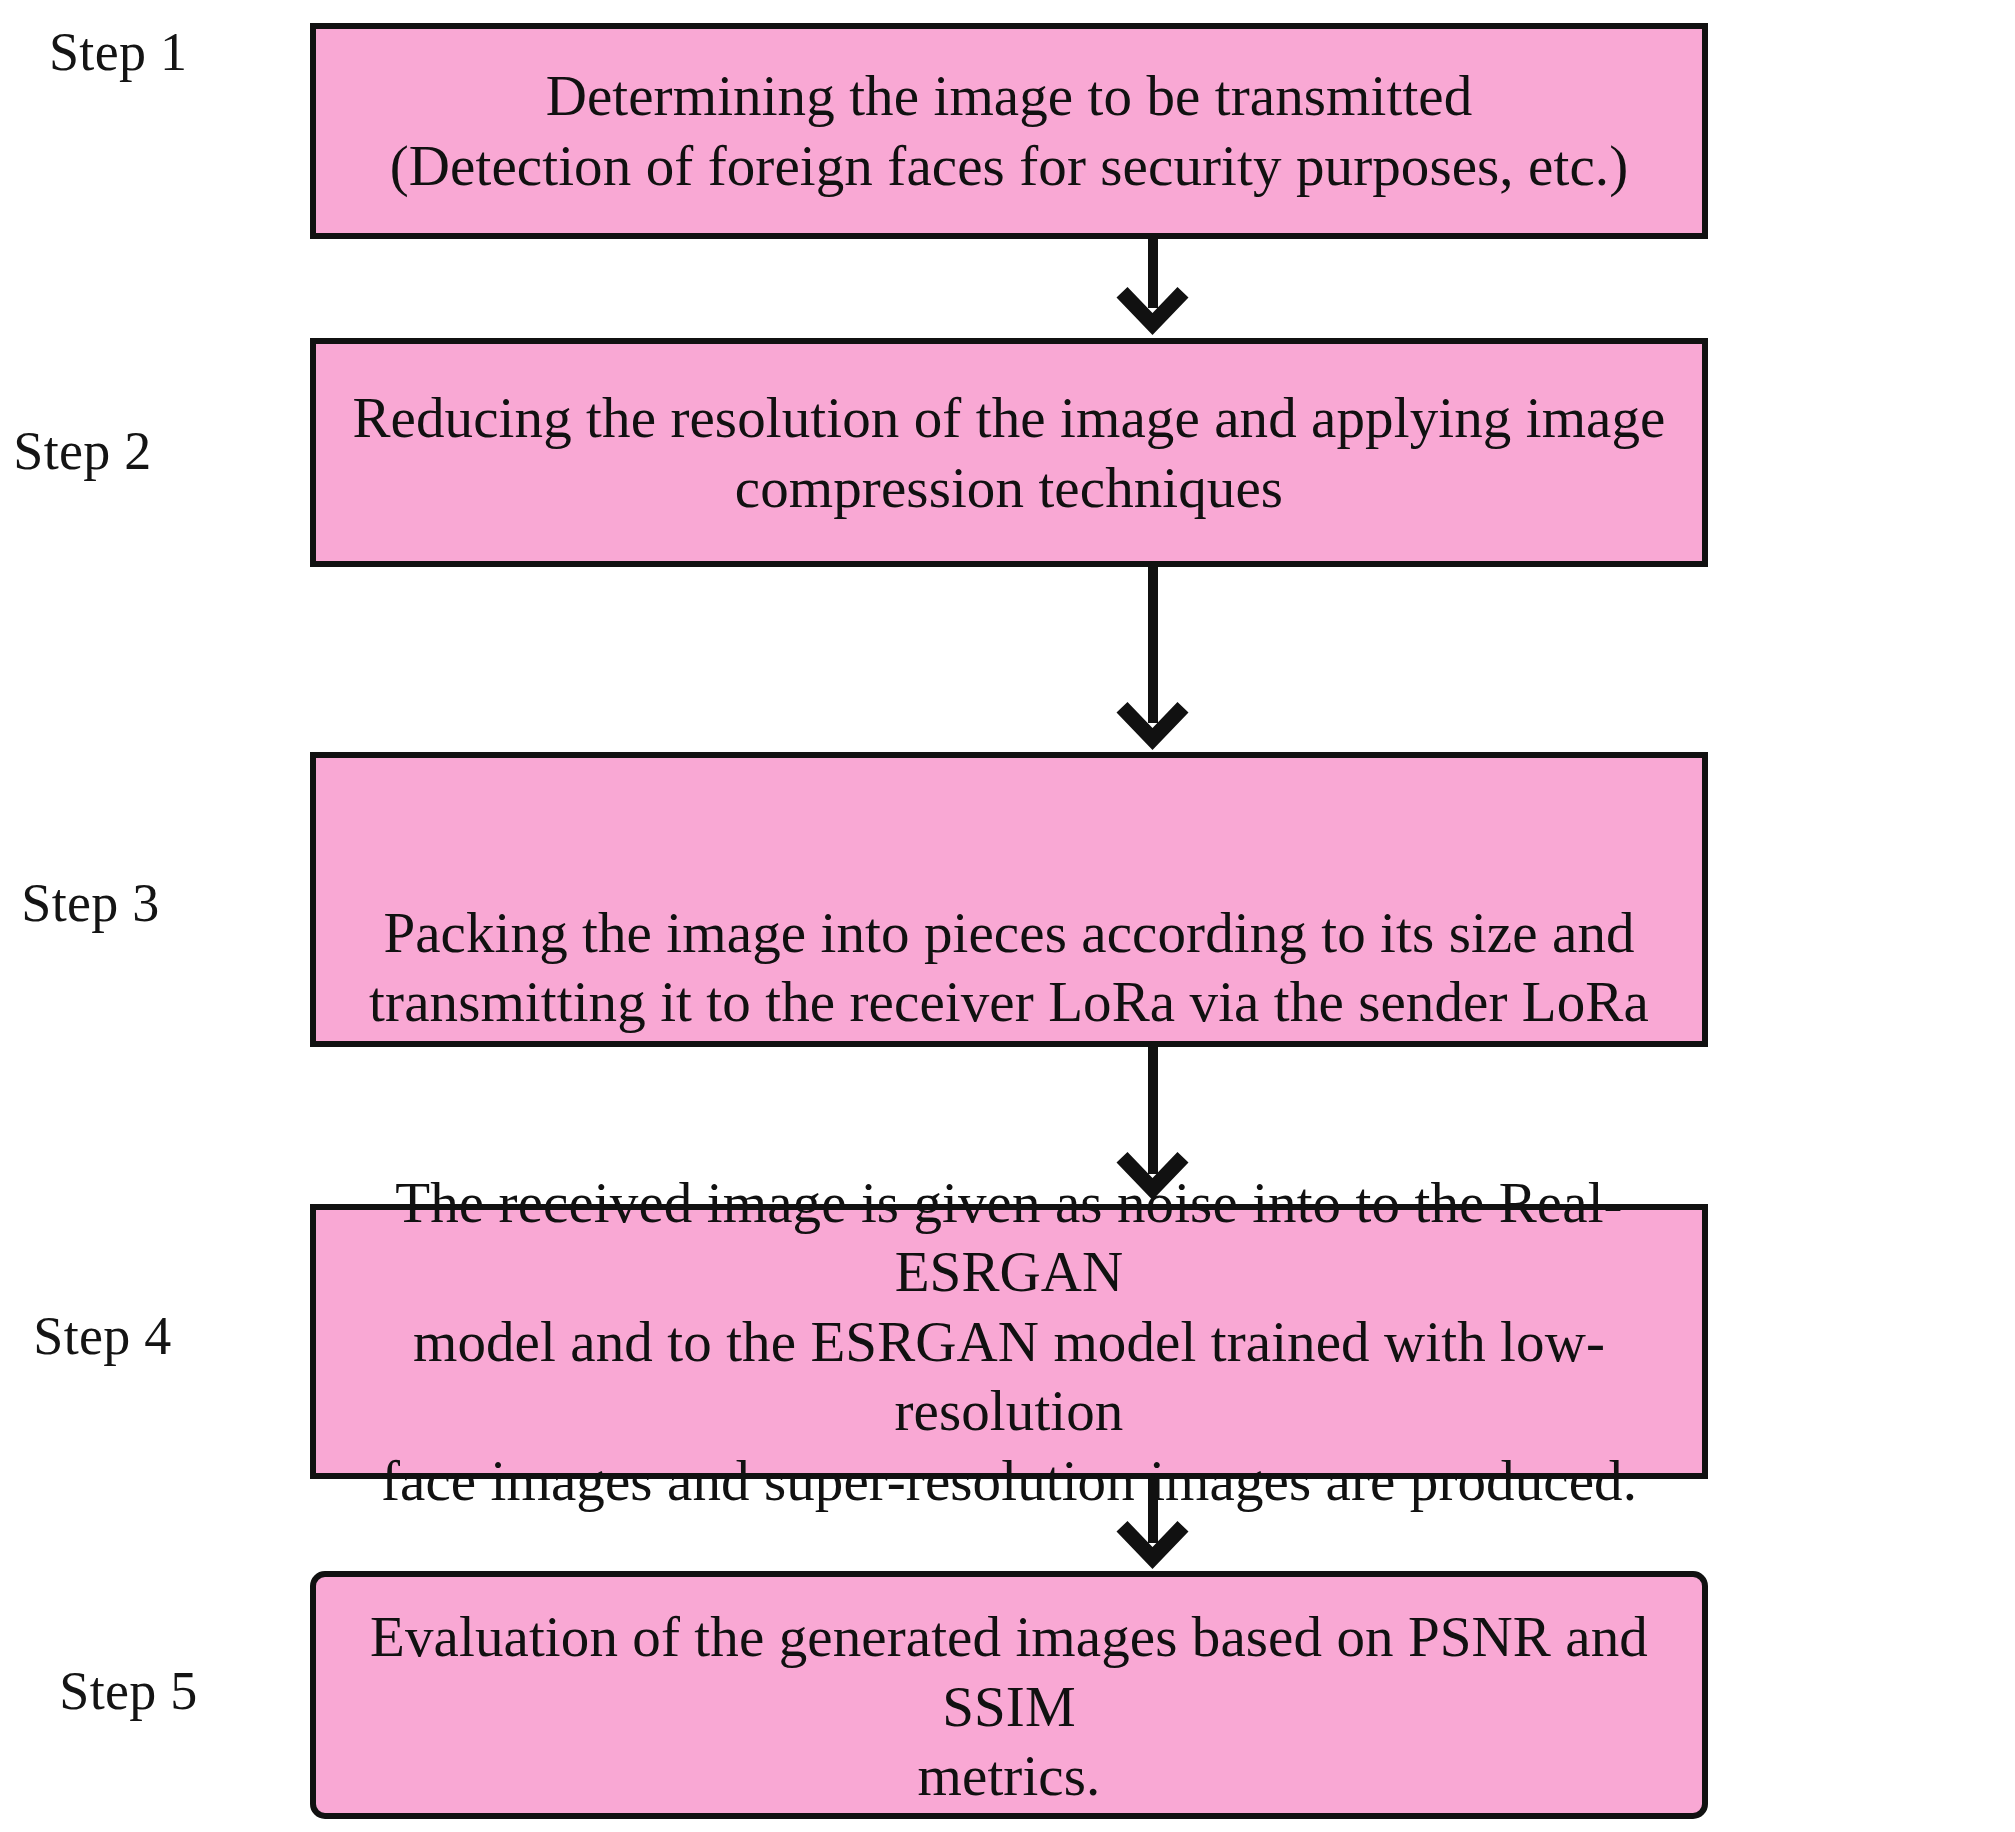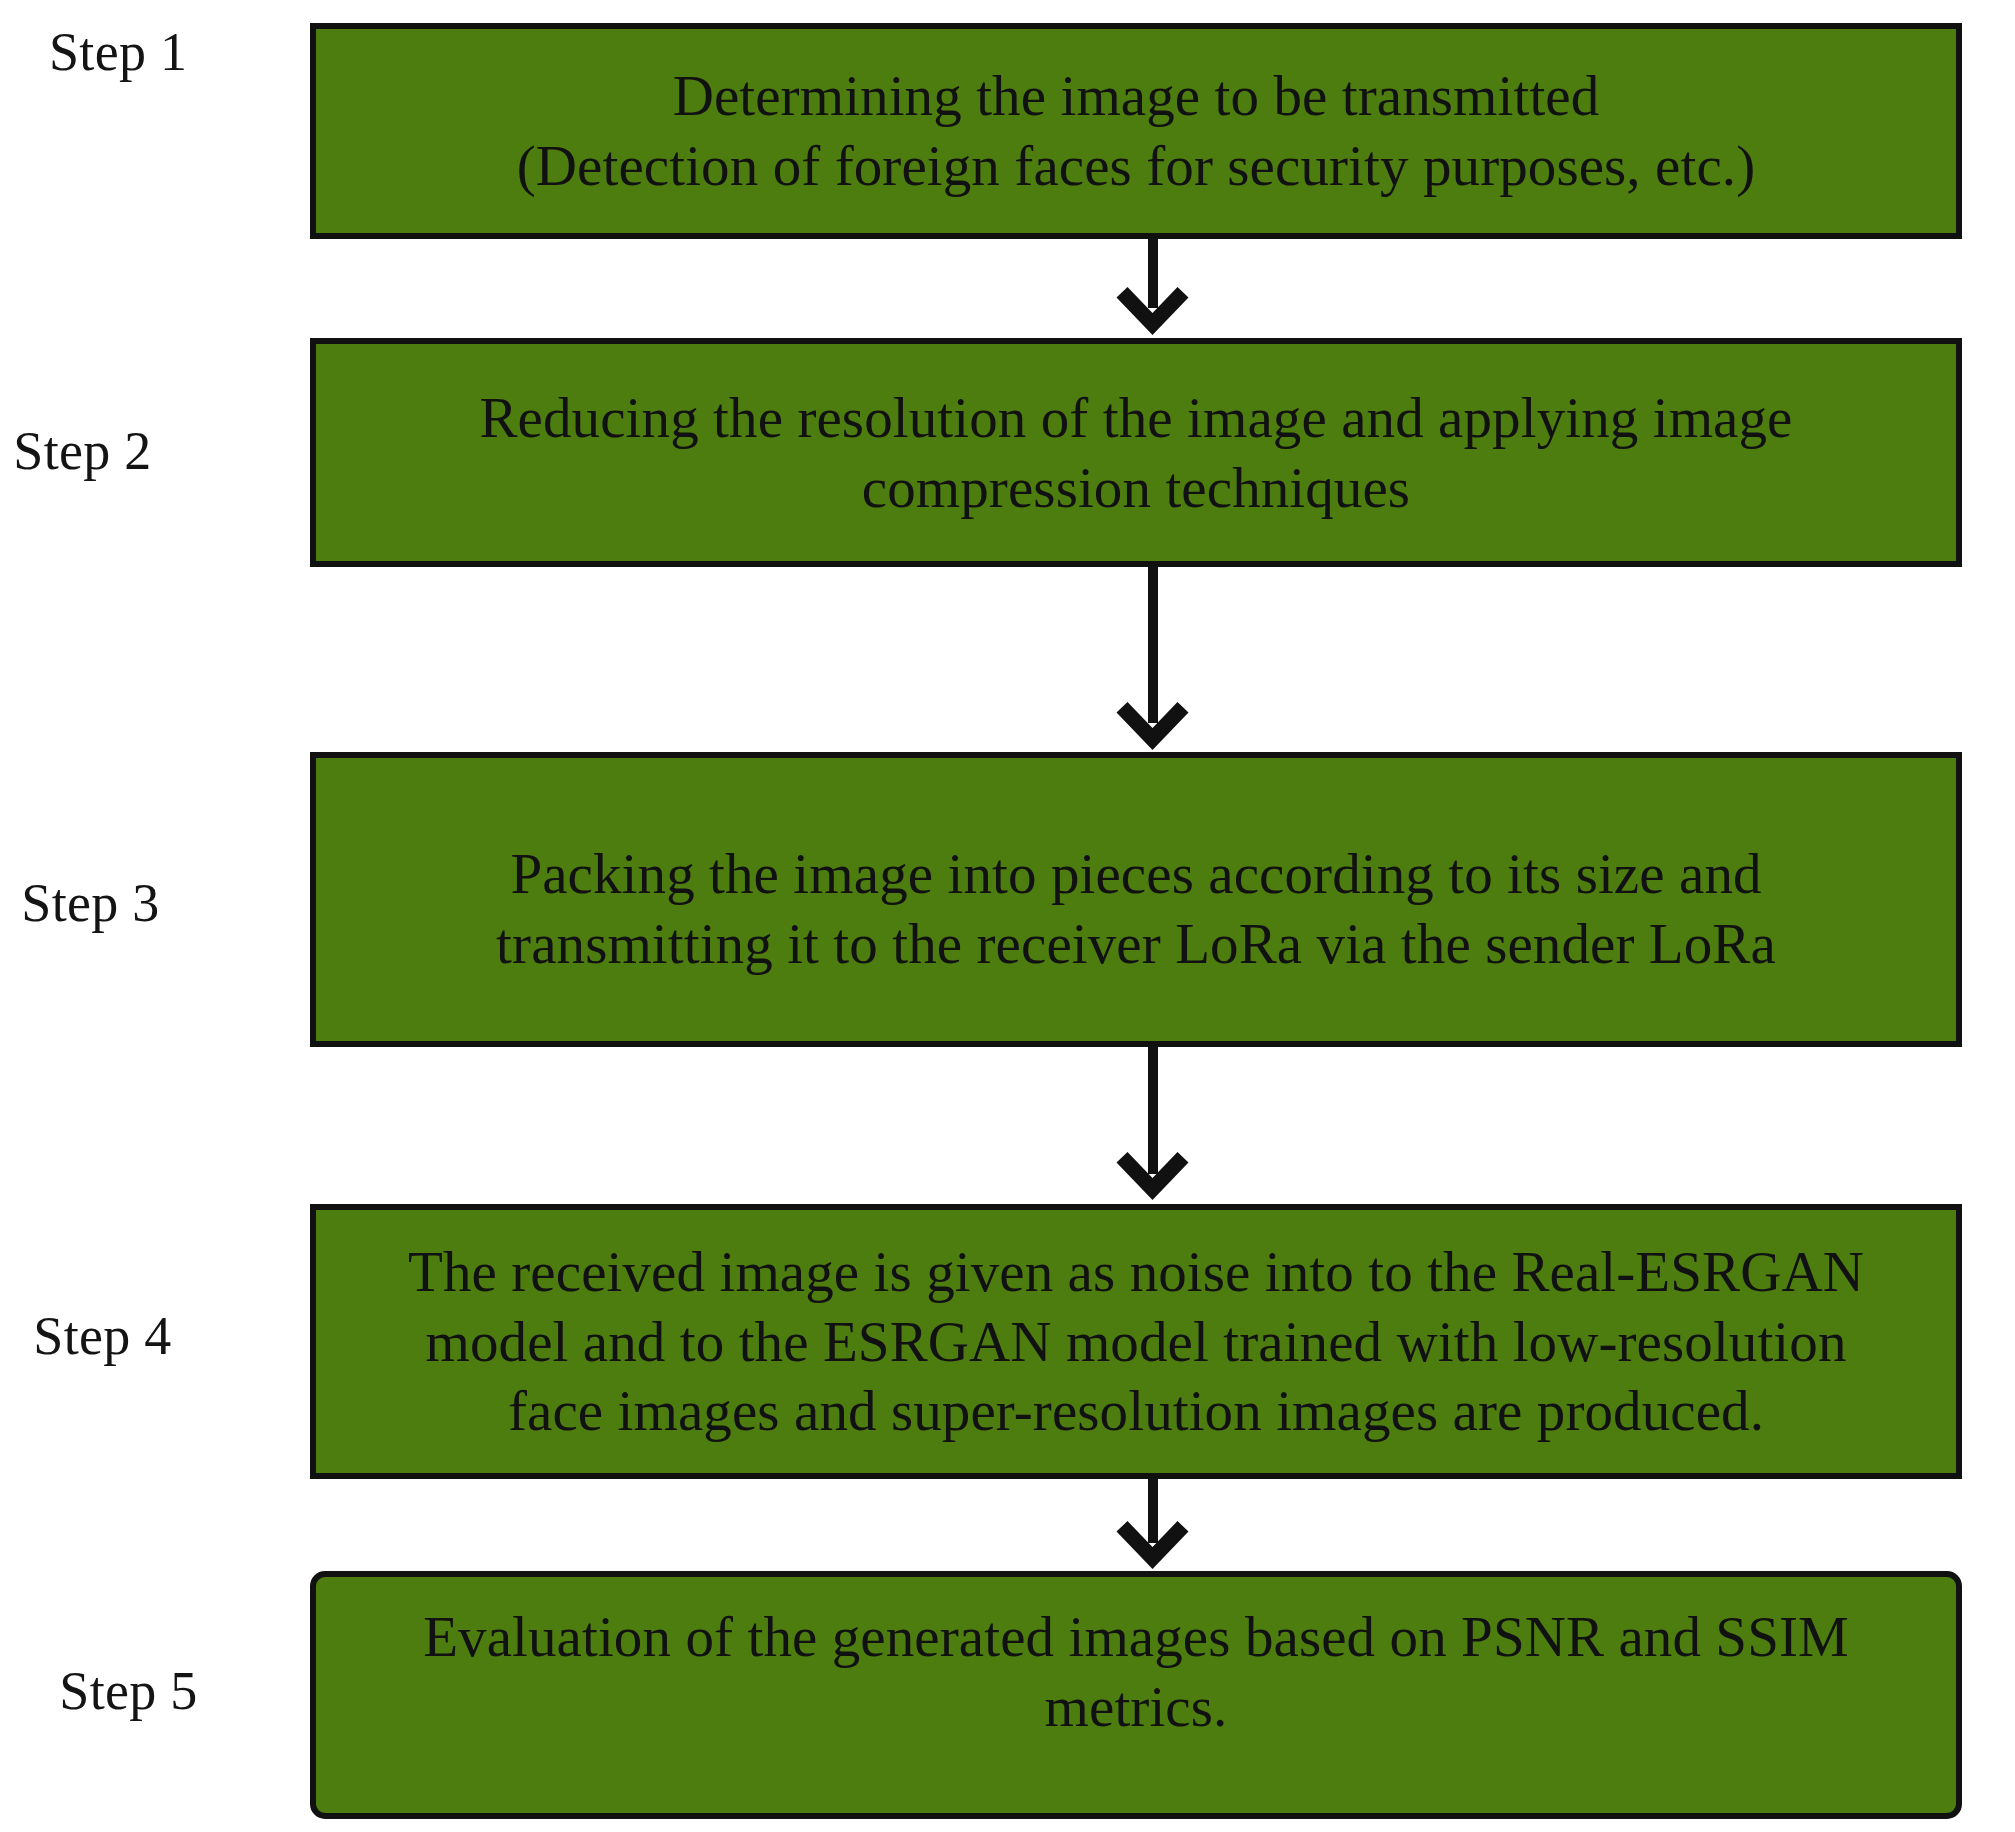--- a/index.html
+++ b/index.html
@@ -24,24 +24,24 @@
     font-family: "Liberation Serif", "DejaVu Serif", serif;
     font-size: 54px;
     line-height: 1;
     color: #141414;
     white-space: nowrap;
     letter-spacing: 0.3px;
   }
   .flow-box {
     position: absolute;
     left: 310px;
-    width: 1652px;
+    width: 1398px;
     box-sizing: border-box;
     border: 6px solid #111111;
-    background: #4d7c0f;
+    background: #f9a8d4;
     display: flex;
     align-items: center;
     justify-content: center;
     padding: 4px 14.6px;
   }
   .flow-box .box-text {
     font-family: "Liberation Serif", "DejaVu Serif", serif;
     font-size: 57px;
     line-height: 1.22;
     text-align: center;
@@ -98,21 +98,21 @@
 
   <div class="arrow" style="top:567px; height:186px;">
     <div class="shaft" style="height:156px;"></div>
     <svg viewBox="0 0 116 86" style="top:131px;" aria-hidden="true">
       <path d="M 12 14 L 58 62 L 104 14" fill="none" stroke="#111111" stroke-width="23" stroke-linecap="butt" stroke-linejoin="miter"></path>
     </svg>
   </div>
 
   <div class="step-label" style="left:13.3px; top:876px;margin-left:8px;">Step 3</div>
 
-  <div class="flow-box" style="top:752px; height:295px; align-items:center; padding-top:22.5px;">
+  <div class="flow-box" style="top:752px; height:295px; align-items:flex-end; padding-top:22.5px;">
     <div class="box-text">Packing the image into pieces according to its size and
 transmitting it to the receiver LoRa via the sender LoRa</div>
   </div>
 
   <div class="arrow" style="top:1047px; height:156px;">
     <div class="shaft" style="height:127px;"></div>
     <svg viewBox="0 0 116 86" style="top:101px;" aria-hidden="true">
       <path d="M 12 14 L 58 62 L 104 14" fill="none" stroke="#111111" stroke-width="23" stroke-linecap="butt" stroke-linejoin="miter"></path>
     </svg>
   </div>

